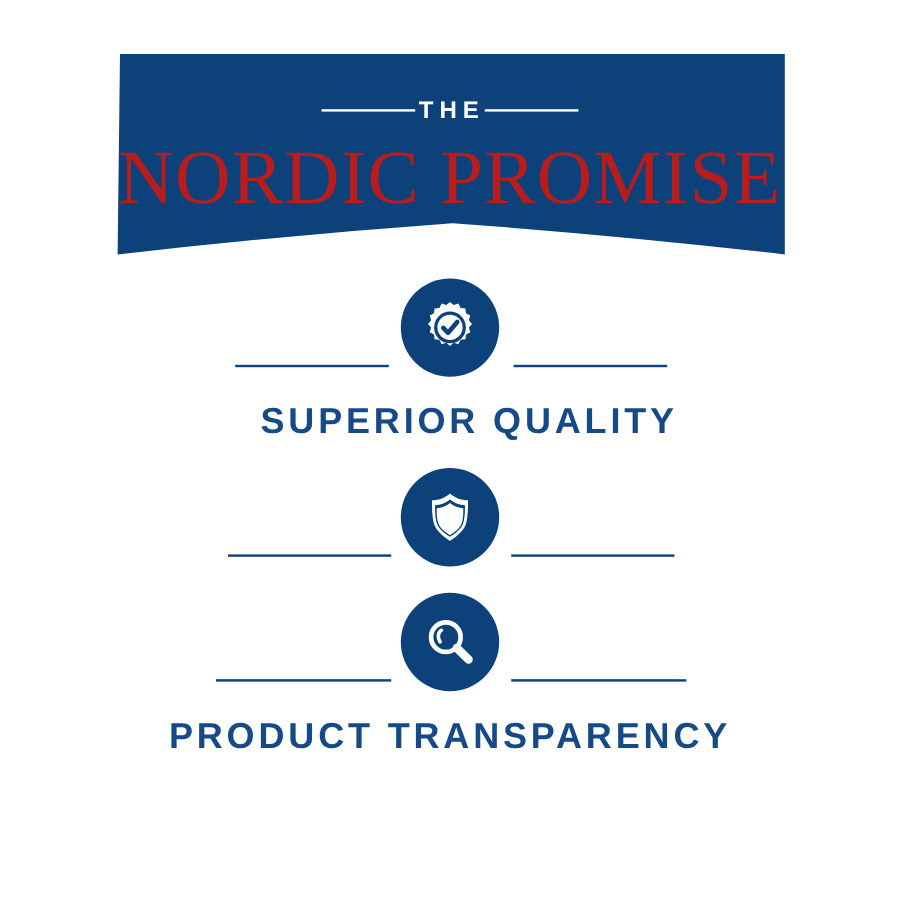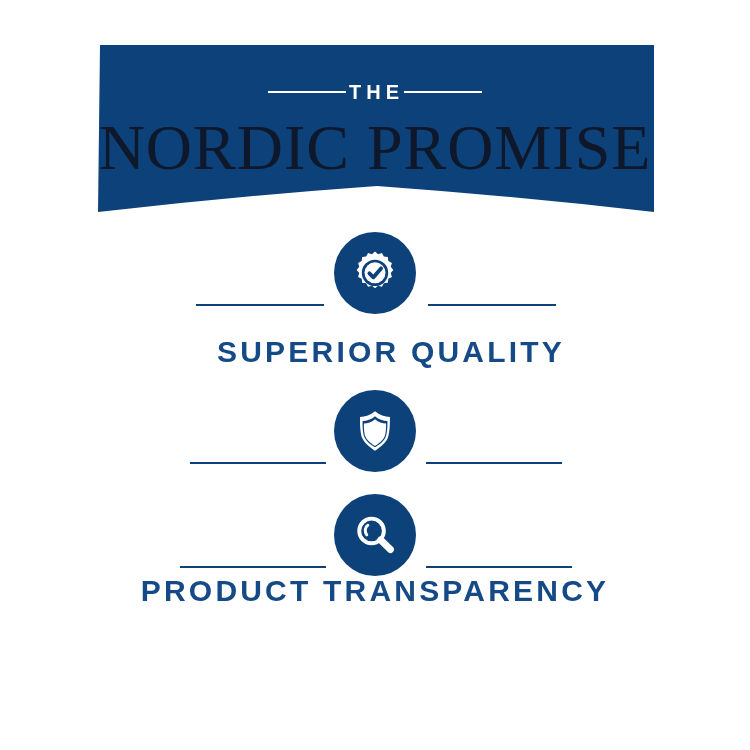--- a/index.html
+++ b/index.html
@@ -67,21 +67,21 @@
     font-family: "Liberation Sans", sans-serif;
     font-weight: bold;
     font-size: 20px;
     letter-spacing: 5px;
     line-height: 1;
     padding-left: 3px;
   }
 
   .banner-title {
     margin-top: 12px;
-    color: #0f172a;
+    color: #b91c1c;
     font-family: "Liberation Serif", "DejaVu Serif", serif;
     font-weight: normal;
     font-size: 64px;
     line-height: 1.02;
     letter-spacing: 1px;
     white-space: nowrap;
   }
 
   
   .promises {
@@ -141,21 +141,21 @@
   .row-1 .promise-label { margin-top: 23px; padding-left: 32px; }
 
   .row-2 { margin-top: 23px; }
   .row-2 .rule-left  { left: 190px; width: 136px; }
   .row-2 .rule-right { left: 426px; width: 136px; }
   .row-2 .promise-label { margin-top: 23px; }
 
   .row-3 { margin-top: 22px; }
   .row-3 .rule-left  { left: 180px; width: 146px; }
   .row-3 .rule-right { left: 426px; width: 146px; }
-  .row-3 .promise-label { }
+  .row-3 .promise-label { margin-top: 23px; }
 </style>
 </head>
 <body>
 
 <div class="page">
 
   <div class="banner-wrap">
     <svg class="banner-svg" viewBox="0 0 750 232" preserveAspectRatio="none" aria-hidden="true">
       <path d="M100,45 L654,45 L654,212 Q514,196 377,186 Q238,196 98,212 Z" fill="#0D4179"></path>
     </svg>

